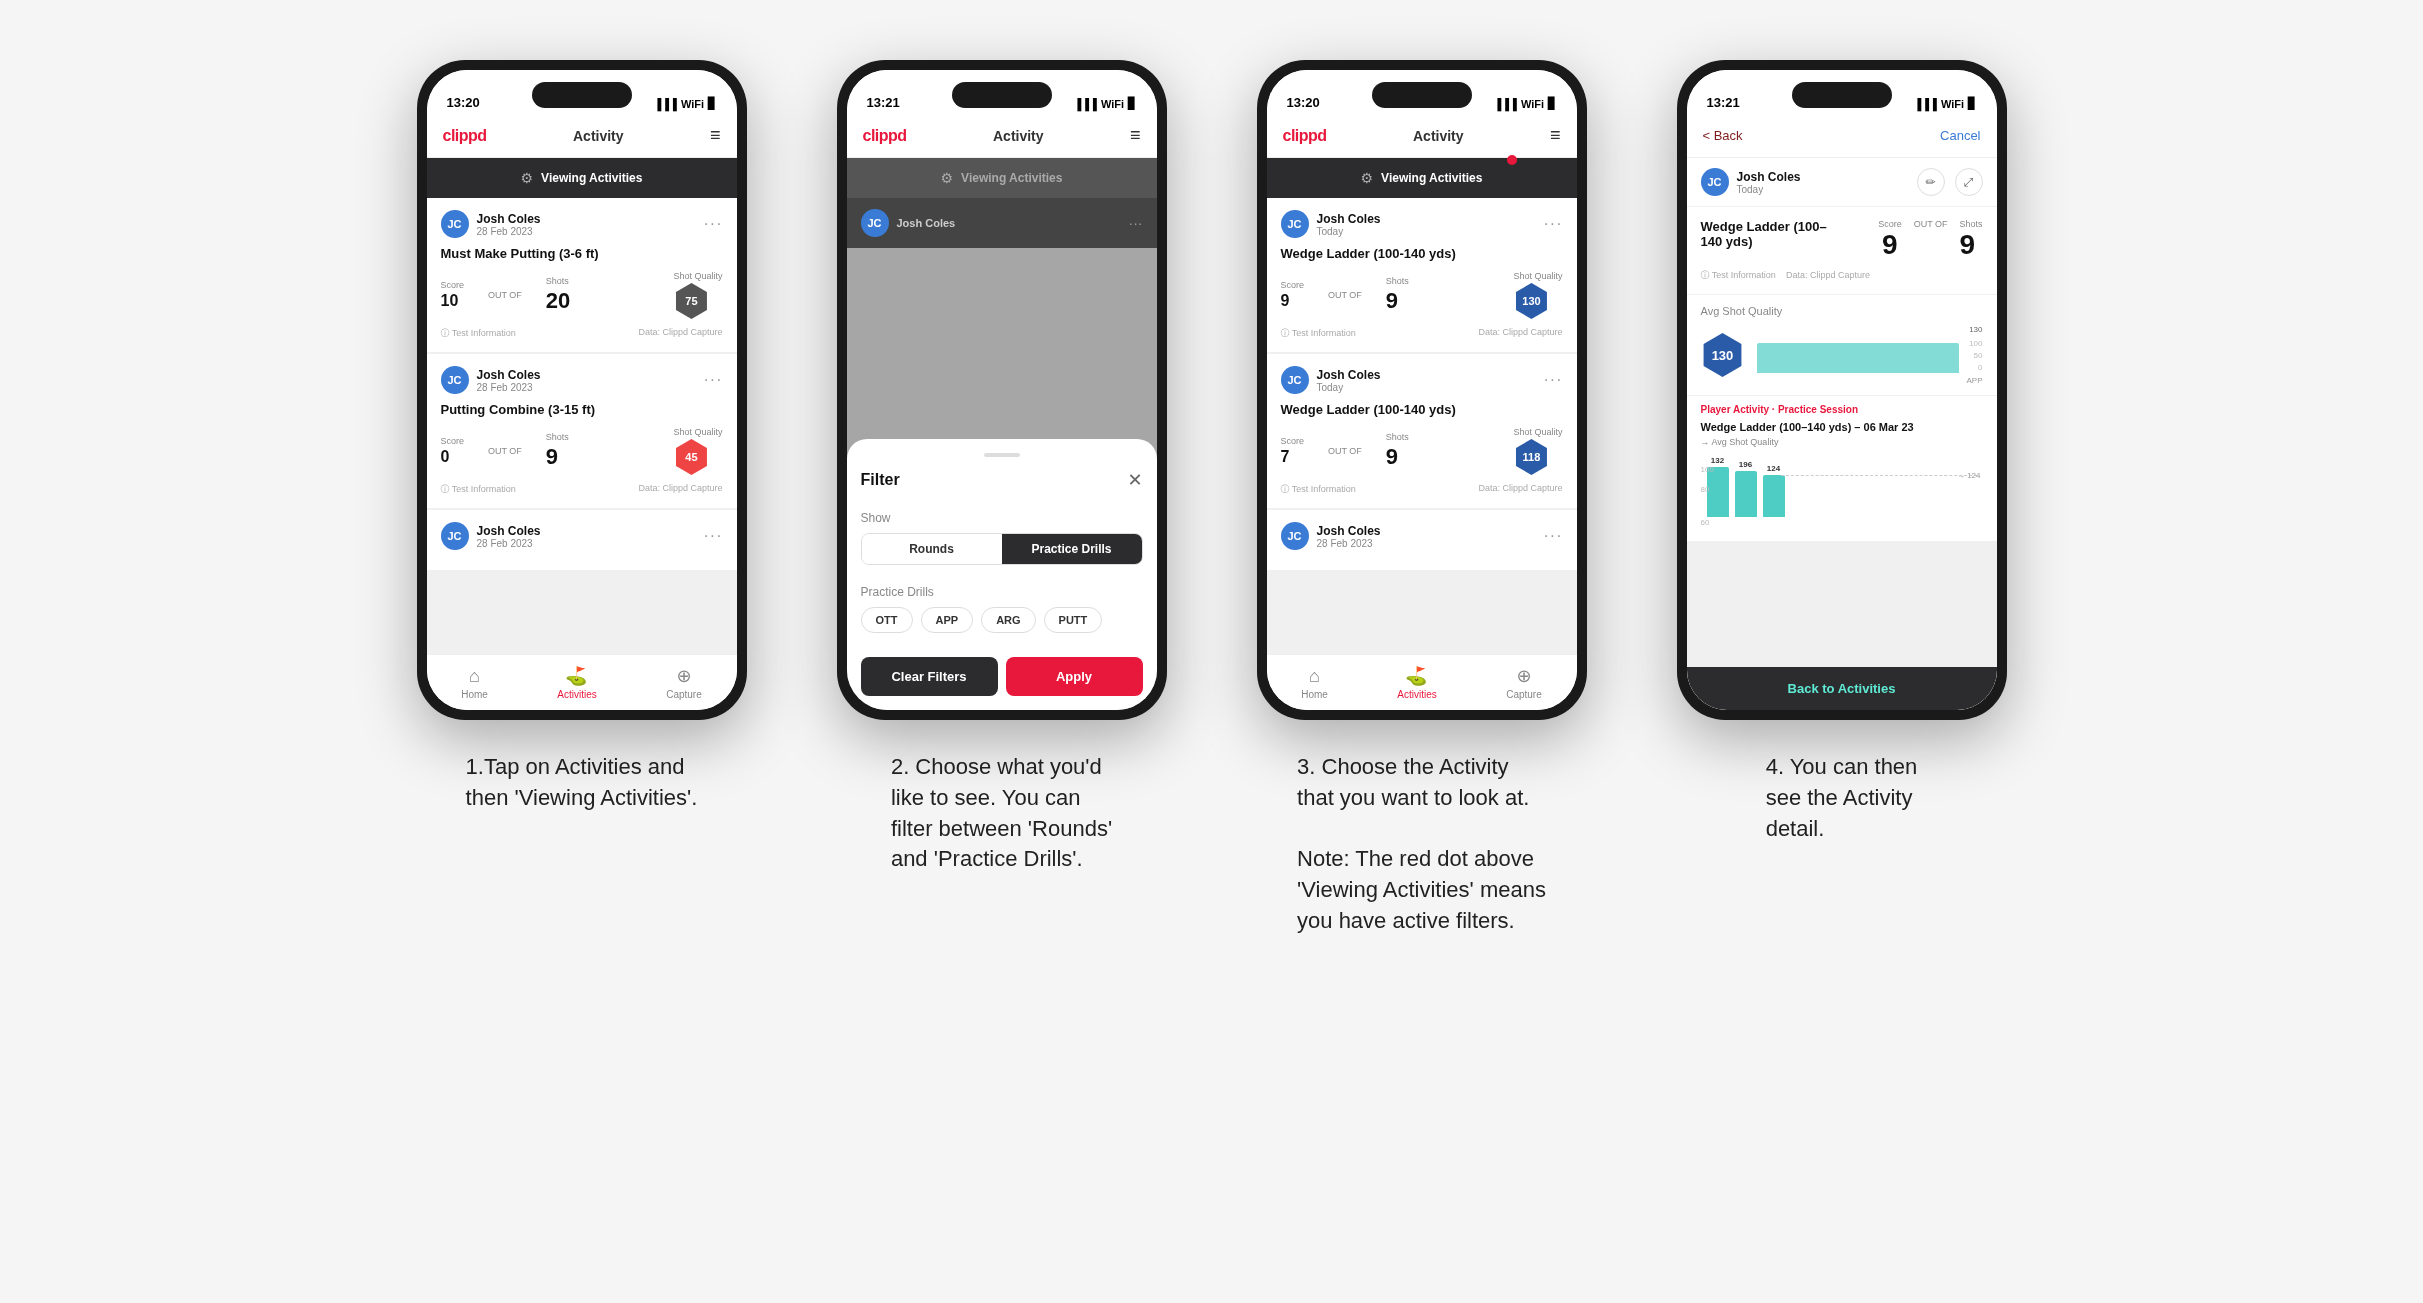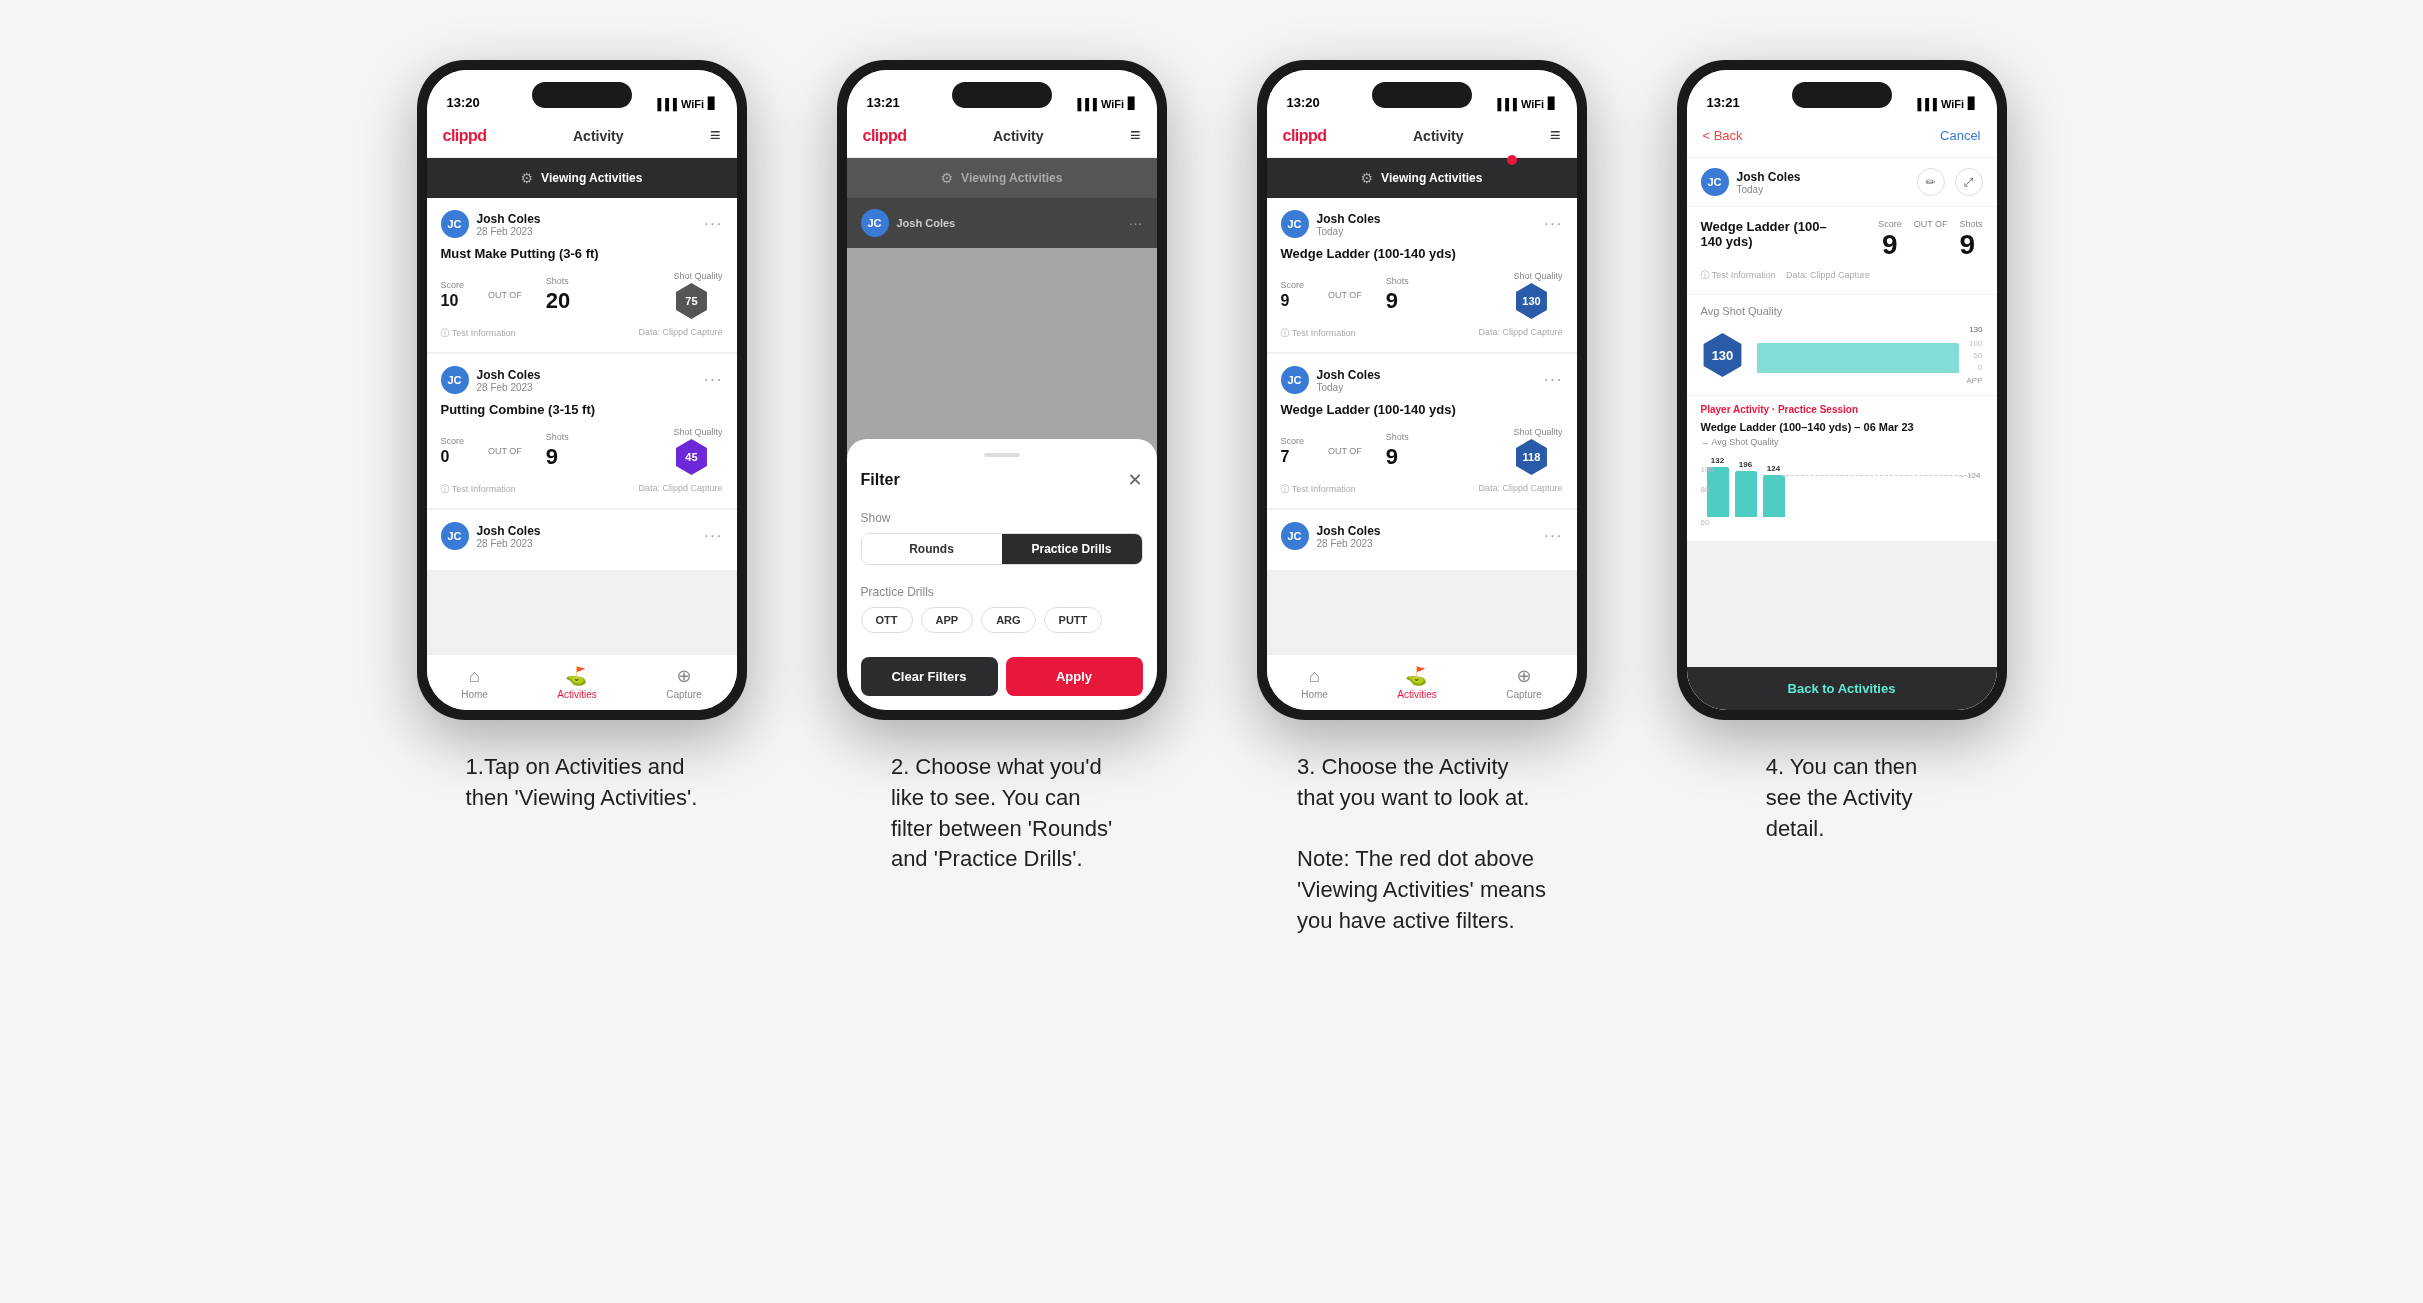--- a/index.html
+++ b/index.html
@@ -313,21 +313,21 @@
     .detail-header {
       height: 44px;
       background: #fff;
       display: flex;
       align-items: center;
       justify-content: space-between;
       padding: 0 16px;
       border-bottom: 1px solid #eee;
       flex-shrink: 0;
     }
-    .back-btn { font-size: 13px; color: #ef4444; display: flex; align-items: center; gap: 4px; }
+    .back-btn { font-size: 13px; color: #7f1d1d; display: flex; align-items: center; gap: 4px; }
     .cancel-btn { font-size: 13px; color: #3a7bd5; }
     .detail-content {
       flex: 1;
       overflow: hidden;
       background: #f0f0f0;
       display: flex;
       flex-direction: column;
     }
     .detail-user-bar {
       background: #fff;
@@ -475,21 +475,21 @@
                 <div class="stat-label">Score</div>
                 <span class="stat-value">0</span>
               </div>
               <span class="stat-outof">OUT OF</span>
               <div>
                 <div class="stat-label">Shots</div>
                 <span class="stat-shots">9</span>
               </div>
               <div style="margin-left:auto">
                 <div class="stat-label">Shot Quality</div>
-                <div class="hexagon" style="background:#6d28d9">45</div>
+                <div class="hexagon" style="background:#ef4444">45</div>
               </div>
             </div>
             <div class="card-footer">
               <span>ⓘ Test Information</span>
               <span>Data: Clippd Capture</span>
             </div>
           </div>
 
           <div class="activity-card" style="height:60px;overflow:hidden">
             <div class="card-header">

